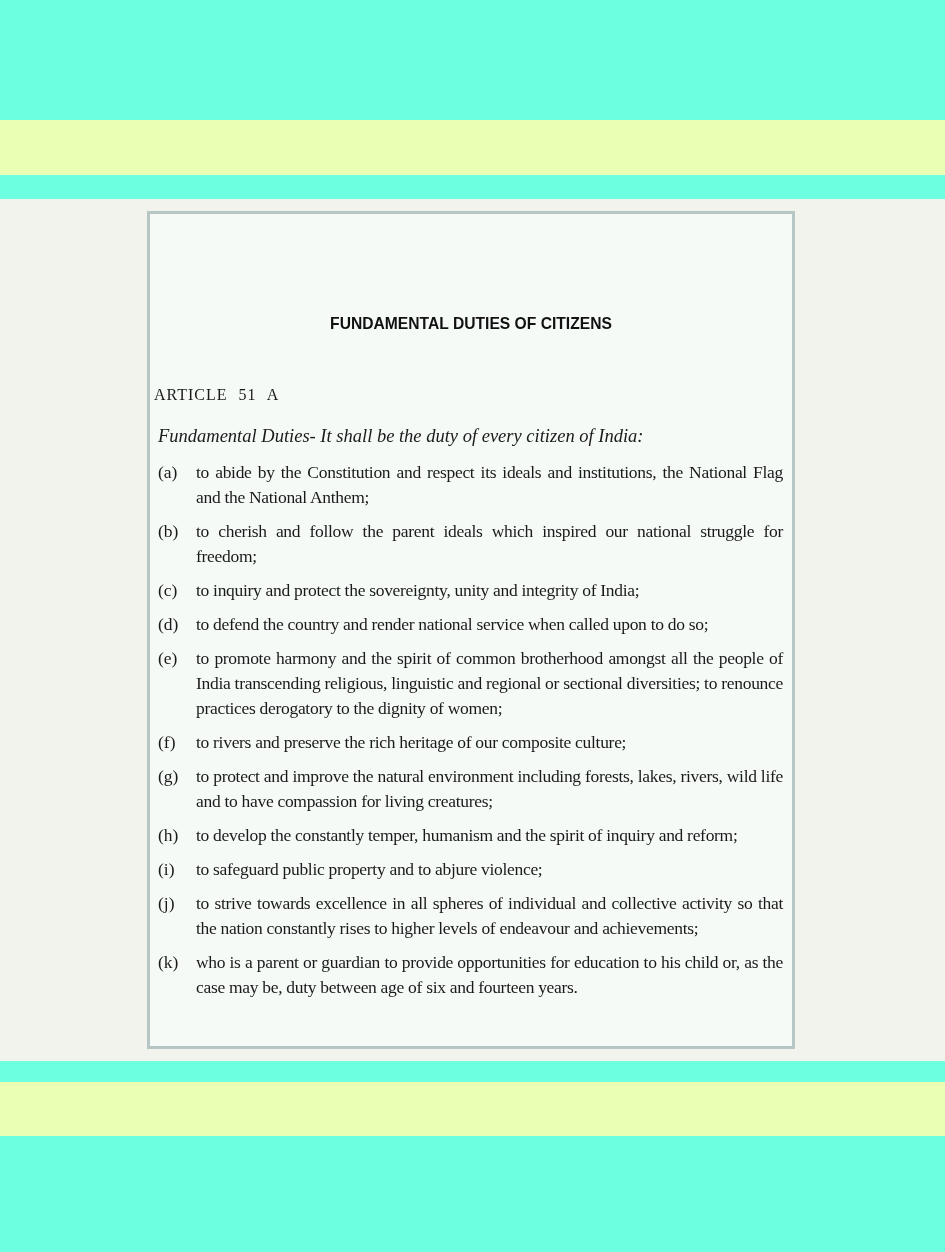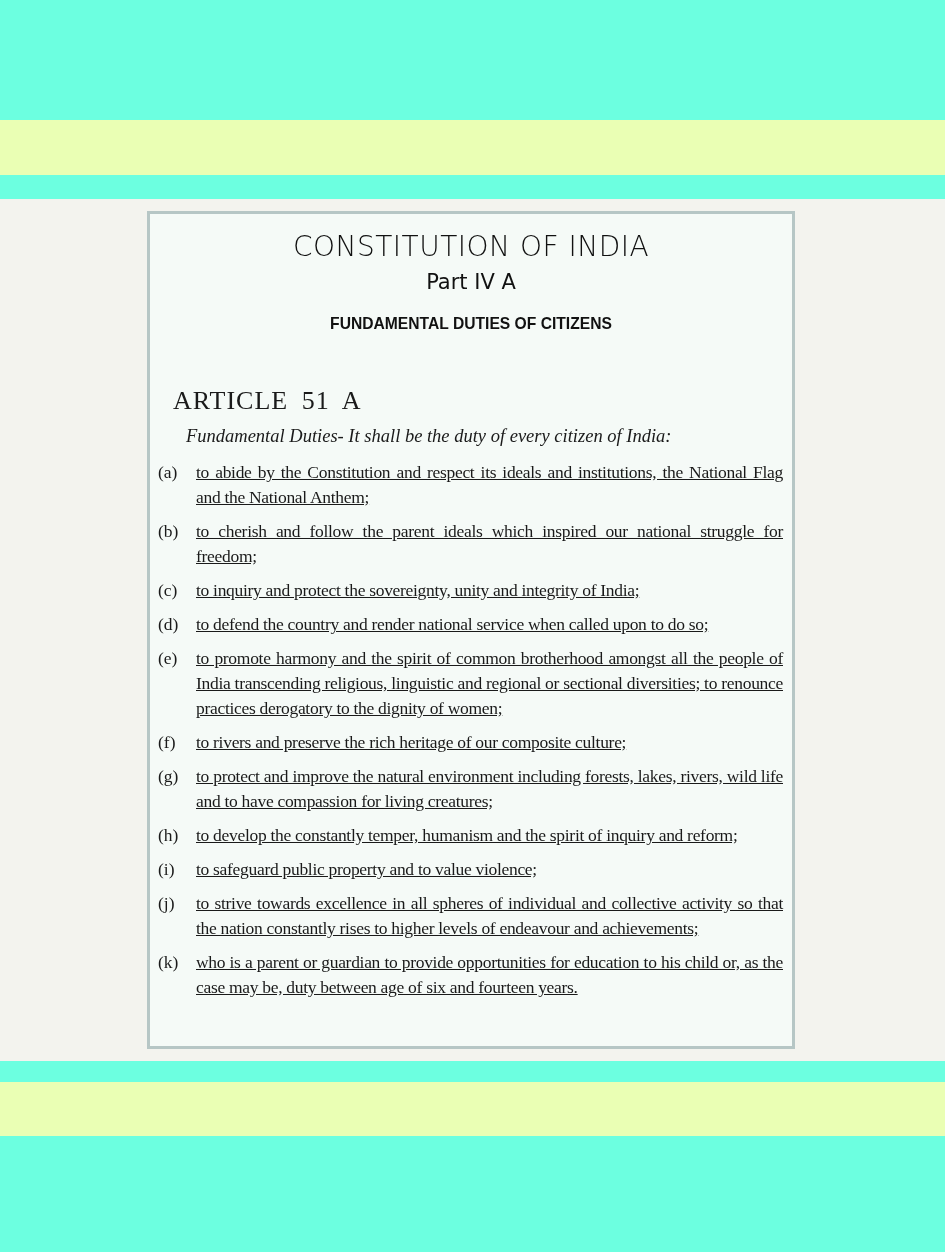--- a/index.html
+++ b/index.html
@@ -41,48 +41,46 @@
   }
   .heading {
     position: absolute; left: 0; right: 0; top: 100px;
     text-align: center;
     font-family: "Liberation Sans", sans-serif;
     font-weight: bold; font-size: 17px;
     transform: scaleX(0.92);
     color: #111;
   }
   .article {
-    position: absolute; left: 23px; top: 172px;
-    font-size: 26px; letter-spacing: 1px; word-spacing: 6px;
+    position: absolute; left: 4px; top: 172px;
+    font-size: 16px; letter-spacing: 1px; word-spacing: 6px;
   }
   .intro {
     position: absolute; left: 8px; top: 212px;
-    font-style: italic; font-size: 18.5px; margin-left: 28px;
+    font-style: italic; font-size: 18.5px;
   }
   .duties {
     position: absolute; left: 8px; top: 246px; width: 625px;
     margin: 0; padding: 0; list-style: none;
   }
   .duty {
     display: flex; font-size: 17.5px; line-height: 25px;
     margin-bottom: 9px;
   }
   .duty-label { width: 38px; flex: 0 0 38px; }
-  .duty-text { flex: 1; text-align: justify; letter-spacing: -0.3px; text-decoration: underline; }
+  .duty-text { flex: 1; text-align: justify; letter-spacing: -0.3px; }
 </style>
 </head>
 <body>
 
 <div class="band cyan" id="top-cyan-1"></div>
 <div class="band yellow" id="top-yellow"></div>
 <div class="band cyan" id="top-cyan-2"></div>
 
 <div class="panel">
-  <div class="title">CONSTITUTION OF INDIA</div>
-  <div class="subtitle">Part IV A</div>
   <div class="heading">FUNDAMENTAL DUTIES OF CITIZENS</div>
   <div class="article">ARTICLE 51 A</div>
   <div class="intro">Fundamental Duties- It shall be the duty of every citizen of India:</div>
   <ul class="duties">
     <li class="duty">
         <span class="duty-label">(a)</span>
         <span class="duty-text">to abide by the Constitution and respect its ideals and institutions, the National Flag and the National Anthem;</span>
       </li>
     <li class="duty">
         <span class="duty-label">(b)</span>
@@ -107,21 +105,21 @@
     <li class="duty">
         <span class="duty-label">(g)</span>
         <span class="duty-text">to protect and improve the natural environment including forests, lakes, rivers, wild life and to have compassion for living creatures;</span>
       </li>
     <li class="duty">
         <span class="duty-label">(h)</span>
         <span class="duty-text">to develop the constantly temper, humanism and the spirit of inquiry and reform;</span>
       </li>
     <li class="duty">
         <span class="duty-label">(i)</span>
-        <span class="duty-text">to safeguard public property and to value violence;</span>
+        <span class="duty-text">to safeguard public property and to abjure violence;</span>
       </li>
     <li class="duty">
         <span class="duty-label">(j)</span>
         <span class="duty-text">to strive towards excellence in all spheres of individual and collective activity so that the nation constantly rises to higher levels of endeavour and achievements;</span>
       </li>
     <li class="duty">
         <span class="duty-label">(k)</span>
         <span class="duty-text">who is a parent or guardian to provide opportunities for education to his child or, as the case may be, duty between age of six and fourteen years.</span>
       </li>
   </ul>

